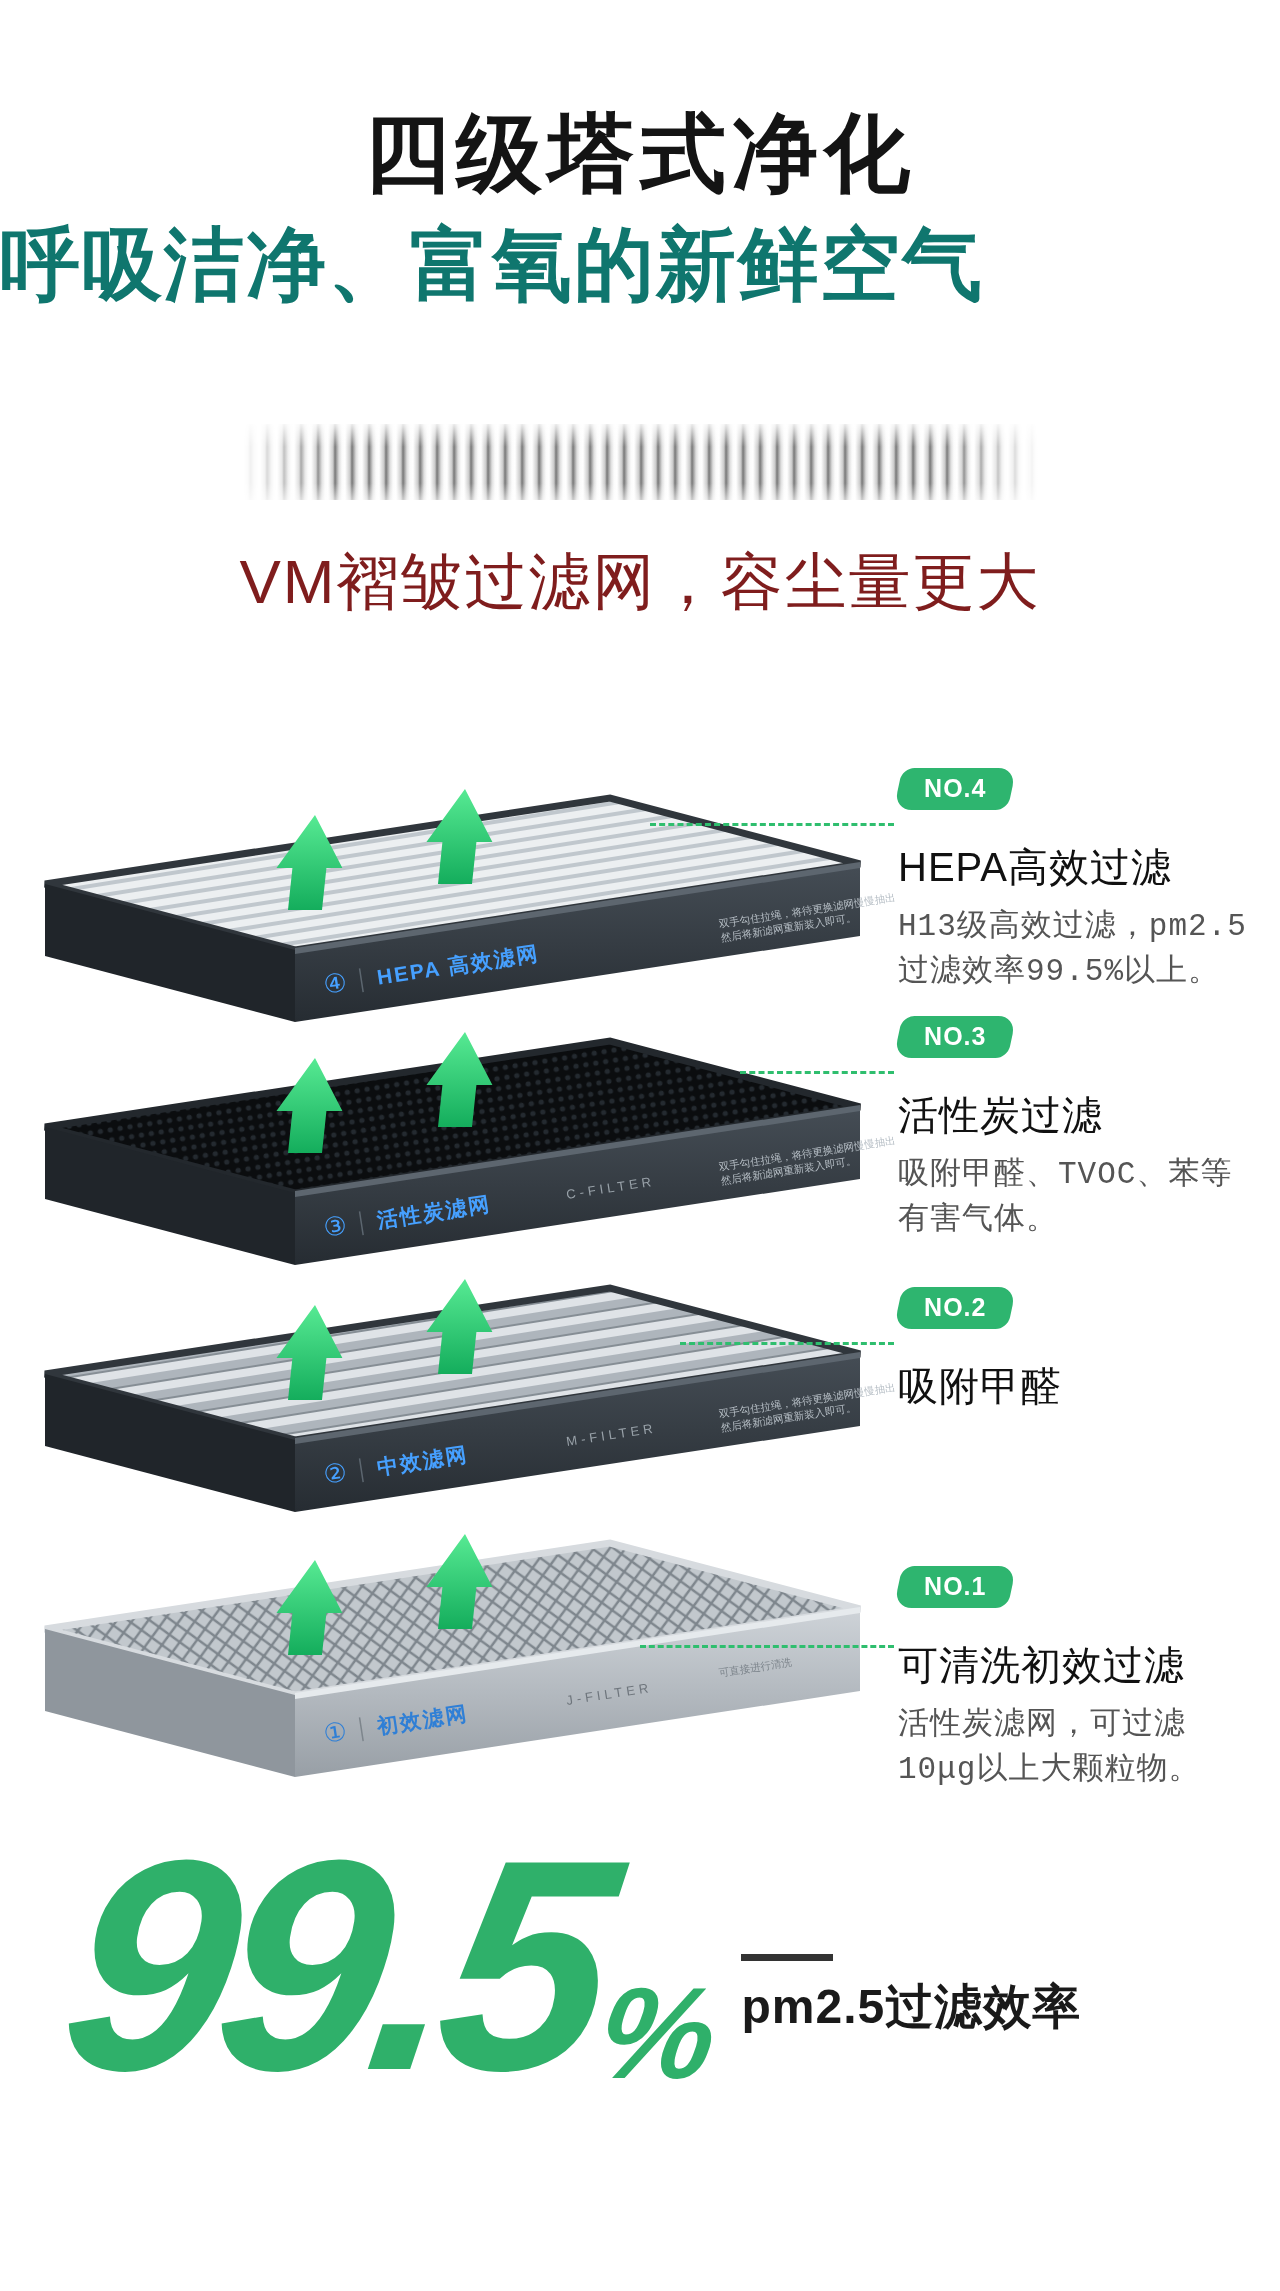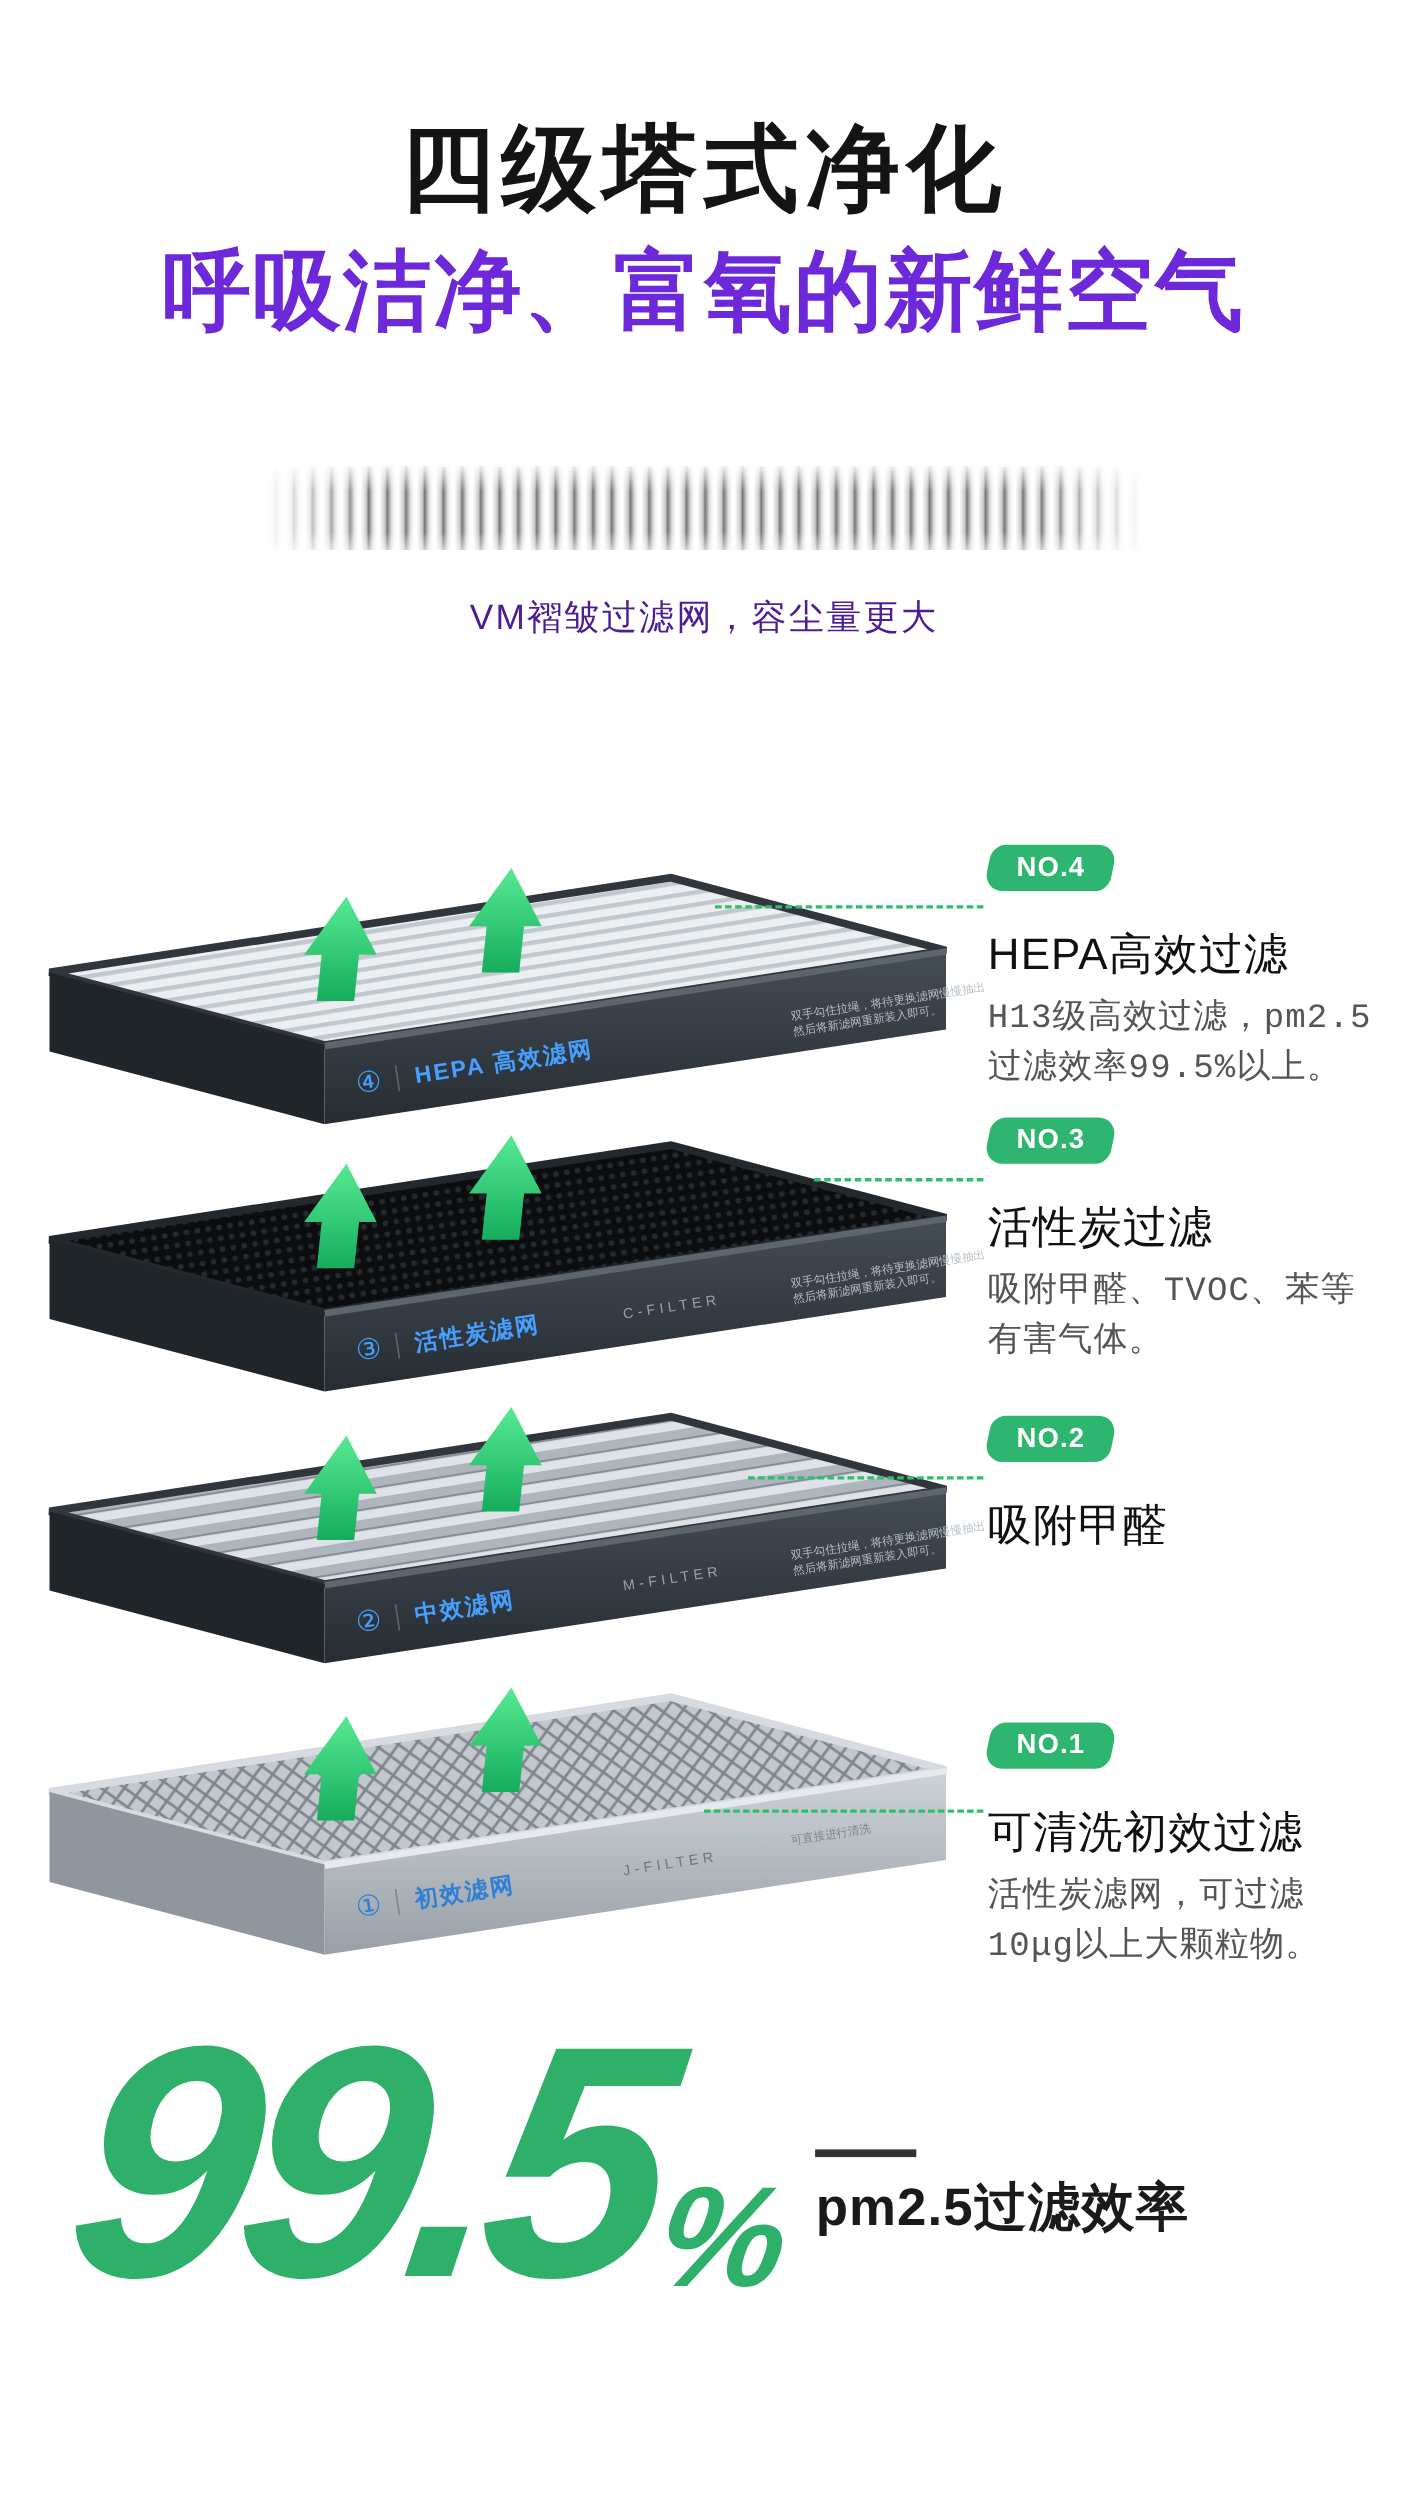--- a/index.html
+++ b/index.html
@@ -1,34 +1,34 @@
 <!DOCTYPE html>
 <html><head>
 <meta charset="utf-8">
 <style>
   html,body{margin:0;padding:0;background:#fff;}
   body{font-family:"Liberation Sans","DejaVu Sans",sans-serif;}
   .page{position:relative;width:1280px;height:2291px;background:#ffffff;overflow:hidden;margin:0 auto;}
 
   .title-line1{position:absolute;top:96px;left:0;width:100%;text-align:center;
     font-size:86px;font-weight:700;color:#141414;letter-spacing:6px;}
-  .title-line2{position:absolute;top:212px;left:0;width:100%;text-align:center;
-    font-size:80px;font-weight:700;color:#6d28d9;letter-spacing:2px;}
+  .title-line2{position:absolute;top:212px;left:0;width:100%;text-align:left;
+    font-size:80px;font-weight:700;color:#0f766e;letter-spacing:2px;}
 
   .pleat-strip{position:absolute;top:424px;left:240px;width:800px;height:76px;
     background:
       repeating-linear-gradient(90deg,#fbfbfb 0px,#ffffff 3px,#c9c9c9 8px,#777777 10px,#dedede 14px,#fbfbfb 17px);
     -webkit-mask-image:linear-gradient(90deg,transparent 0%,#000 12%,#000 88%,transparent 100%);
     mask-image:linear-gradient(90deg,transparent 0%,#000 12%,#000 88%,transparent 100%);
   }
   .pleat-strip::after{content:"";position:absolute;inset:0;
     background:linear-gradient(180deg,rgba(255,255,255,.85) 0%,rgba(255,255,255,0) 30%,rgba(255,255,255,0) 78%,rgba(255,255,255,.6) 100%);}
 
   .pleat-caption{position:absolute;top:540px;left:0;width:100%;text-align:center;
-    font-size:32px;font-weight:500;color:#4c1d95;letter-spacing:2px;}
+    font-size:62px;font-weight:500;color:#7f1d1d;letter-spacing:2px;}
 
   .diagram-svg{position:absolute;top:750px;left:0;}
   .diagram-svg text{font-family:"Liberation Sans","DejaVu Sans",sans-serif;}
 
   .callout{position:absolute;left:898px;width:352px;}
   .badge{display:inline-block;background:#2eb56f;color:#fff;font-size:25px;font-weight:700;
     padding:6px 26px 7px 26px;border-radius:12px 18px 12px 18px;transform:skewX(-12deg);}
   .badge span{display:inline-block;transform:skewX(12deg);letter-spacing:1px;}
   .callout-title{margin-top:30px;font-size:40px;font-weight:400;color:#111;letter-spacing:1px;}
   .callout-desc{margin-top:10px;font-size:31px;color:#555;line-height:1.45;letter-spacing:1px;font-family:Liberation Mono, monospace;}

